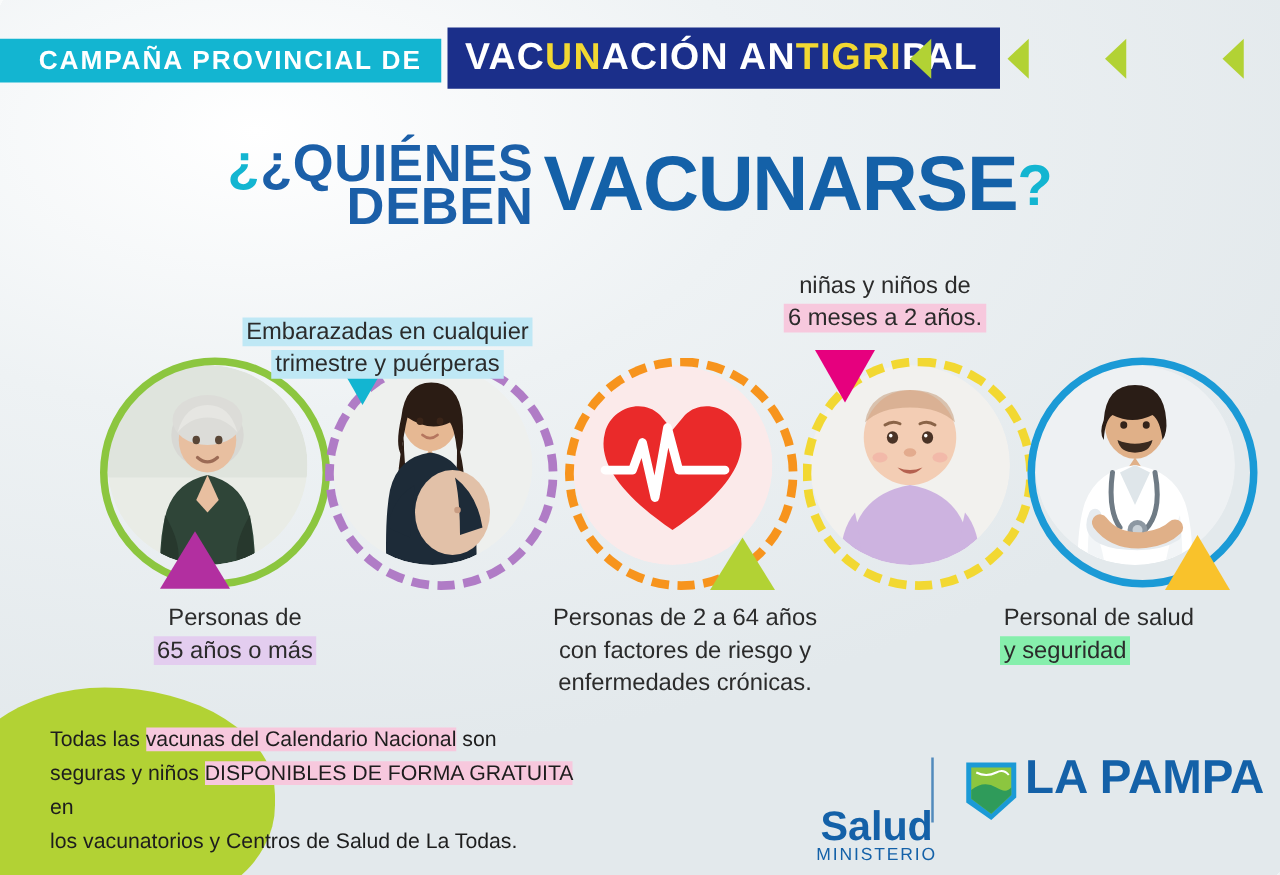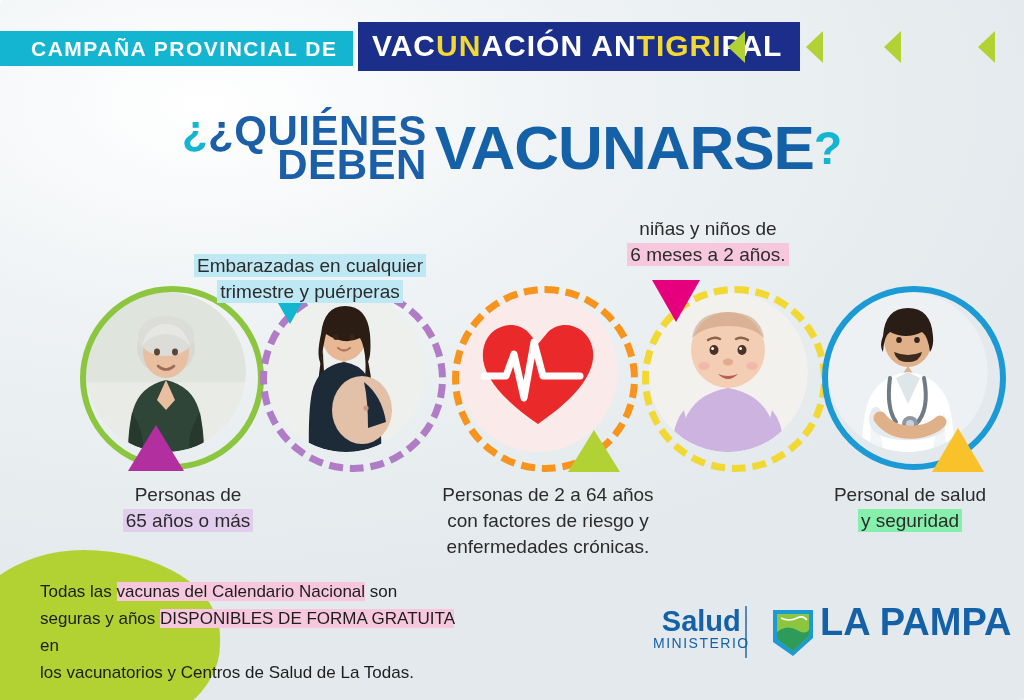--- a/index.html
+++ b/index.html
@@ -68,21 +68,21 @@
 
   .tri{position:absolute;width:0;height:0;}
 
   
   .blob{position:absolute;left:-40px;bottom:-30px;width:260px;height:180px;
         background:#b2d234;border-radius:50% 55% 45% 50%/55% 50% 50% 45%;}
   .note{position:absolute;left:40px;top:578px;width:420px;font-size:17px;line-height:27px;color:#1d1d1d;}
 
   
   .logo-salud{position:absolute;left:653px;top:608px;text-align:center;color:#1461a8;}
-  .logo-salud .s1{font-size:29px;font-weight:bold;line-height:26px;}
+  .logo-salud .s1{font-size:33px;font-weight:bold;line-height:26px;margin-top:40px;}
   .logo-salud .s2{font-size:14px;letter-spacing:1.5px;line-height:18px;}
   .logo-div{position:absolute;left:745px;top:606px;width:2px;height:52px;background:#1461a8;opacity:.7;}
   .logo-pampa{position:absolute;left:820px;top:602px;color:#1461a8;}
   .logo-pampa .p1{font-size:38px;font-weight:bold;letter-spacing:0px;line-height:40px;}
   .logo-pampa .p2{font-size:17px;font-style:italic;line-height:20px;}
   .map-shape{position:absolute;left:765px;top:604px;width:56px;height:56px;}
 </style>
 </head>
 <body>
 
@@ -250,33 +250,33 @@
       <path d="M96 86 q6 32 -8 46" stroke="#6f7b85" stroke-width="4" fill="none" stroke-linecap="round"></path>
       <circle cx="82" cy="132" r="8" fill="#8d98a2"></circle>
       <circle cx="82" cy="132" r="4" fill="#c9d1d7"></circle>
       <path d="M48 120 q-8 18 18 22 q30 4 46 -6" stroke="#e6ebef" stroke-width="10" fill="none" stroke-linecap="round"></path>
       <path d="M52 126 q12 16 36 14 q16 -2 24 -10" stroke="#e0b088" stroke-width="13" fill="none" stroke-linecap="round"></path>
     </g>
   </svg>
 </div>
 <div class="ring" style="left:822px;top:286px;width:172px;height:172px;border:6px solid #1b9ad6;"></div>
 <div class="tri" style="left:932px;top:428px;border-left:26px solid transparent;border-right:26px solid transparent;border-bottom:44px solid #f9c22b;"></div>
-<div class="label" style="left:800px;top:482px;width:220px;text-align:center;">
+<div class="label" style="left:800px;top:482px;width:220px;text-align:left;">
   <span>Personal de salud</span><br>
   <span class="hl-yellow">y seguridad</span>
 </div>
 
 <div class="blob"></div>
 
 <div class="note">
   <div>
     <span>Todas las </span><span class="hl-pink">vacunas del Calendario Nacional</span><span> son</span>
   </div>
   <div>
-    <span>seguras y años </span><span class="hl-pink">DISPONIBLES DE FORMA GRATUITA</span><span> en</span>
+    <span>seguras y niños </span><span class="hl-pink">DISPONIBLES DE FORMA GRATUITA</span><span> en</span>
   </div>
   <div>los vacunatorios y Centros  de Salud de La Todas.</div>
 </div>
 
 <div class="logo-salud">
   <div class="s1">Salud</div>
   <div class="s2">MINISTERIO</div>
 </div>
 <div class="logo-div"></div>
 

